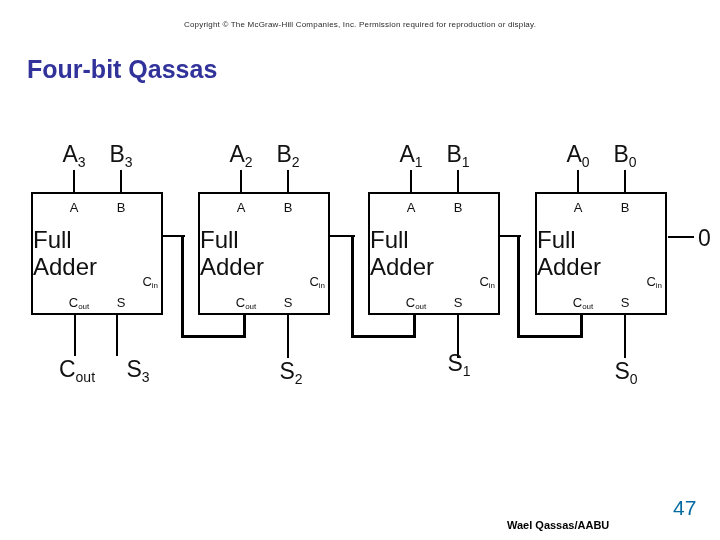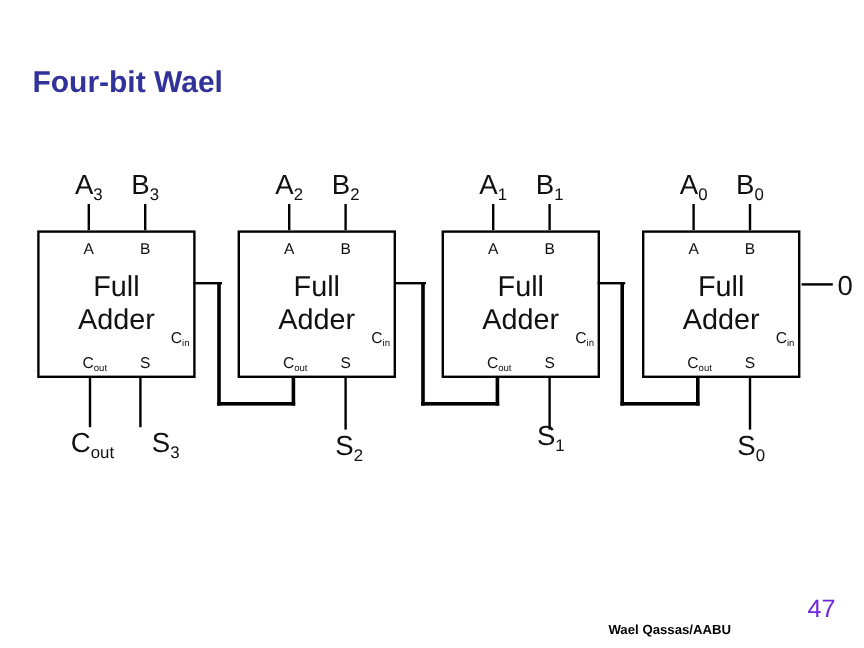--- a/index.html
+++ b/index.html
@@ -20,39 +20,40 @@
 
   .port {position:absolute; font-size:13px; color:#111111; line-height:1;
          transform:translateX(-50%); white-space:nowrap;}
   .port sub {font-size:8px; vertical-align:-0.3em;}
   .pa {left:41px; top:7px;}
   .pb {left:88px; top:7px;}
   .cin {left:auto; right:3px; top:37px; transform:none;margin-top:44px;}
   .cout {left:46px; top:102px;}
   .ps {left:88px; top:102px;}
 
-  .fa-name {position:absolute; left:0; width:100%; top:32px; text-align:center;
+  .fa-name {position:absolute; left:0; width:100%; top:32px; text-align:left;
             font-size:24px; line-height:27px; color:#111111;}
 
   .sig {position:absolute; transform:translateX(-50%); font-size:23px;
         color:#111111; line-height:1; white-space:nowrap;}
   .sig sub {font-size:14px; vertical-align:-0.35em;}
 
   .zero {position:absolute; font-size:23px; color:#111111; line-height:1;}
 
   .author {position:absolute; left:507px; top:519px; font-size:11px;
            font-weight:bold; color:#000000;}
-  .pagenum {position:absolute; left:673px; top:496px; font-size:21px; color:#6d28d9;}
+  .pagenum {position:absolute; left:673px; top:496px; font-size:21px; color:#0369a1;}
 </style>
 </head>
 <body>
 
 <div class="slide">
 
-  <div class="title">Four-bit Wael</div>
+  <div class="copyright">Copyright © The McGraw-Hill Companies, Inc.  Permission required for reproduction or display.</div>
+  <div class="title">Four-bit Qassas</div>
 
   <div>
 
     <span class="sig" style="left:74px; top:143px"><span>A</span><sub>3</sub></span>
     <span class="sig" style="left:121px; top:143px"><span>B</span><sub>3</sub></span>
     <span class="sig" style="left:241px; top:143px"><span>A</span><sub>2</sub></span>
     <span class="sig" style="left:288px; top:143px"><span>B</span><sub>2</sub></span>
     <span class="sig" style="left:411px; top:143px"><span>A</span><sub>1</sub></span>
     <span class="sig" style="left:458px; top:143px"><span>B</span><sub>1</sub></span>
     <span class="sig" style="left:578px; top:143px"><span>A</span><sub>0</sub></span>

